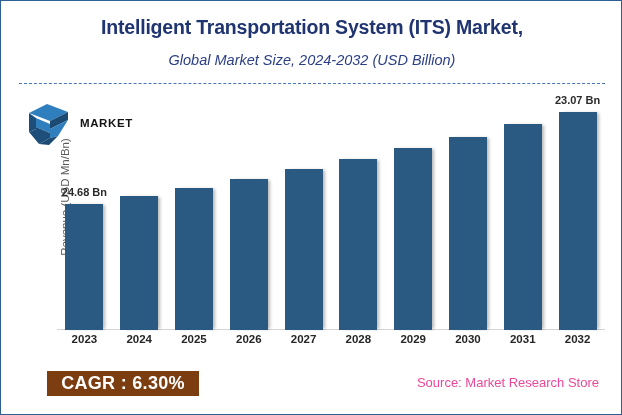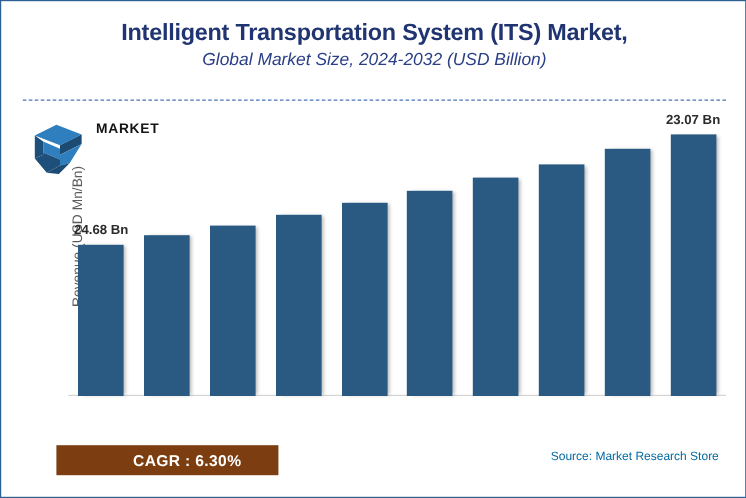--- a/index.html
+++ b/index.html
@@ -30,41 +30,42 @@
   }
   #chart-title {
     font-size: 19.5px;
     font-weight: bold;
     color: #1f3470;
     letter-spacing: -0.2px;
     line-height: 1.25;
     white-space: nowrap;
   }
   #chart-subtitle {
-    margin-top: 3px;
+    margin-top: 13px;
     font-size: 14.5px;
     font-style: italic;
     color: #2b3f86;
     white-space: nowrap;
   }
   #header-divider {
     position: absolute;
     left: 18px;
     top: 82px;
     width: 586px;
     height: 0;
     border-top: 1.6px dashed #4a74b8;
   }
 
   
   #logo {
     position: absolute;
     left: 24px;
     top: 101px;
     display: flex;
+    align-items: center;
     gap: 9px;
   }
   #logo-mark {
     width: 46px;
     height: 44px;
     flex: none;
   }
   #logo-text {
     font-size: 11.5px;
     font-weight: bold;
@@ -155,34 +156,33 @@
 
   
   #cagr-badge {
     position: absolute;
     left: 46px;
     top: 370px;
     width: 152px;
     height: 25px;
     background: #7c3d10;
     color: #ffffff;
-    font-size: 13px;
+    font-size: 18px;
     font-weight: bold;
     display: flex;
     align-items: center;
     justify-content: center;
     letter-spacing: 0.3px;
-    padding-left: 33px;
   }
   #source-note {
     position: absolute;
     right: 22px;
     top: 374px;
-    font-size: 10px;
-    color: #0369a1;
+    font-size: 13px;
+    color: #ec4899;
     white-space: nowrap;
   }
 </style>
 </head>
 <body>
 
 <div id="chart-card">
 
   <div id="header">
     <div id="chart-title">Intelligent Transportation System (ITS) Market,</div>
@@ -238,17 +238,29 @@
         <div class="bar-slot">
           <div class="bar" title="2031: 21.7 Bn" style="height: 205.533px; background: rgb(42, 89, 130);"></div>
         </div>
         <div class="bar-slot">
           <div class="bar-label" style="bottom: 224.509px;">23.07 Bn</div>
           <div class="bar" title="2032: 23.07 Bn" style="height: 218.509px; background: rgb(42, 89, 130);"></div>
         </div>
       </div>
   </div>
 
+  <div id="x-axis">
+      <div class="x-tick">2023</div>
+      <div class="x-tick">2024</div>
+      <div class="x-tick">2025</div>
+      <div class="x-tick">2026</div>
+      <div class="x-tick">2027</div>
+      <div class="x-tick">2028</div>
+      <div class="x-tick">2029</div>
+      <div class="x-tick">2030</div>
+      <div class="x-tick">2031</div>
+      <div class="x-tick">2032</div>
+    </div>
 
   <div id="cagr-badge">CAGR :  6.30%</div>
   <div id="source-note">Source:  Market  Research Store</div>
 
 </div>
 
 </body></html>

